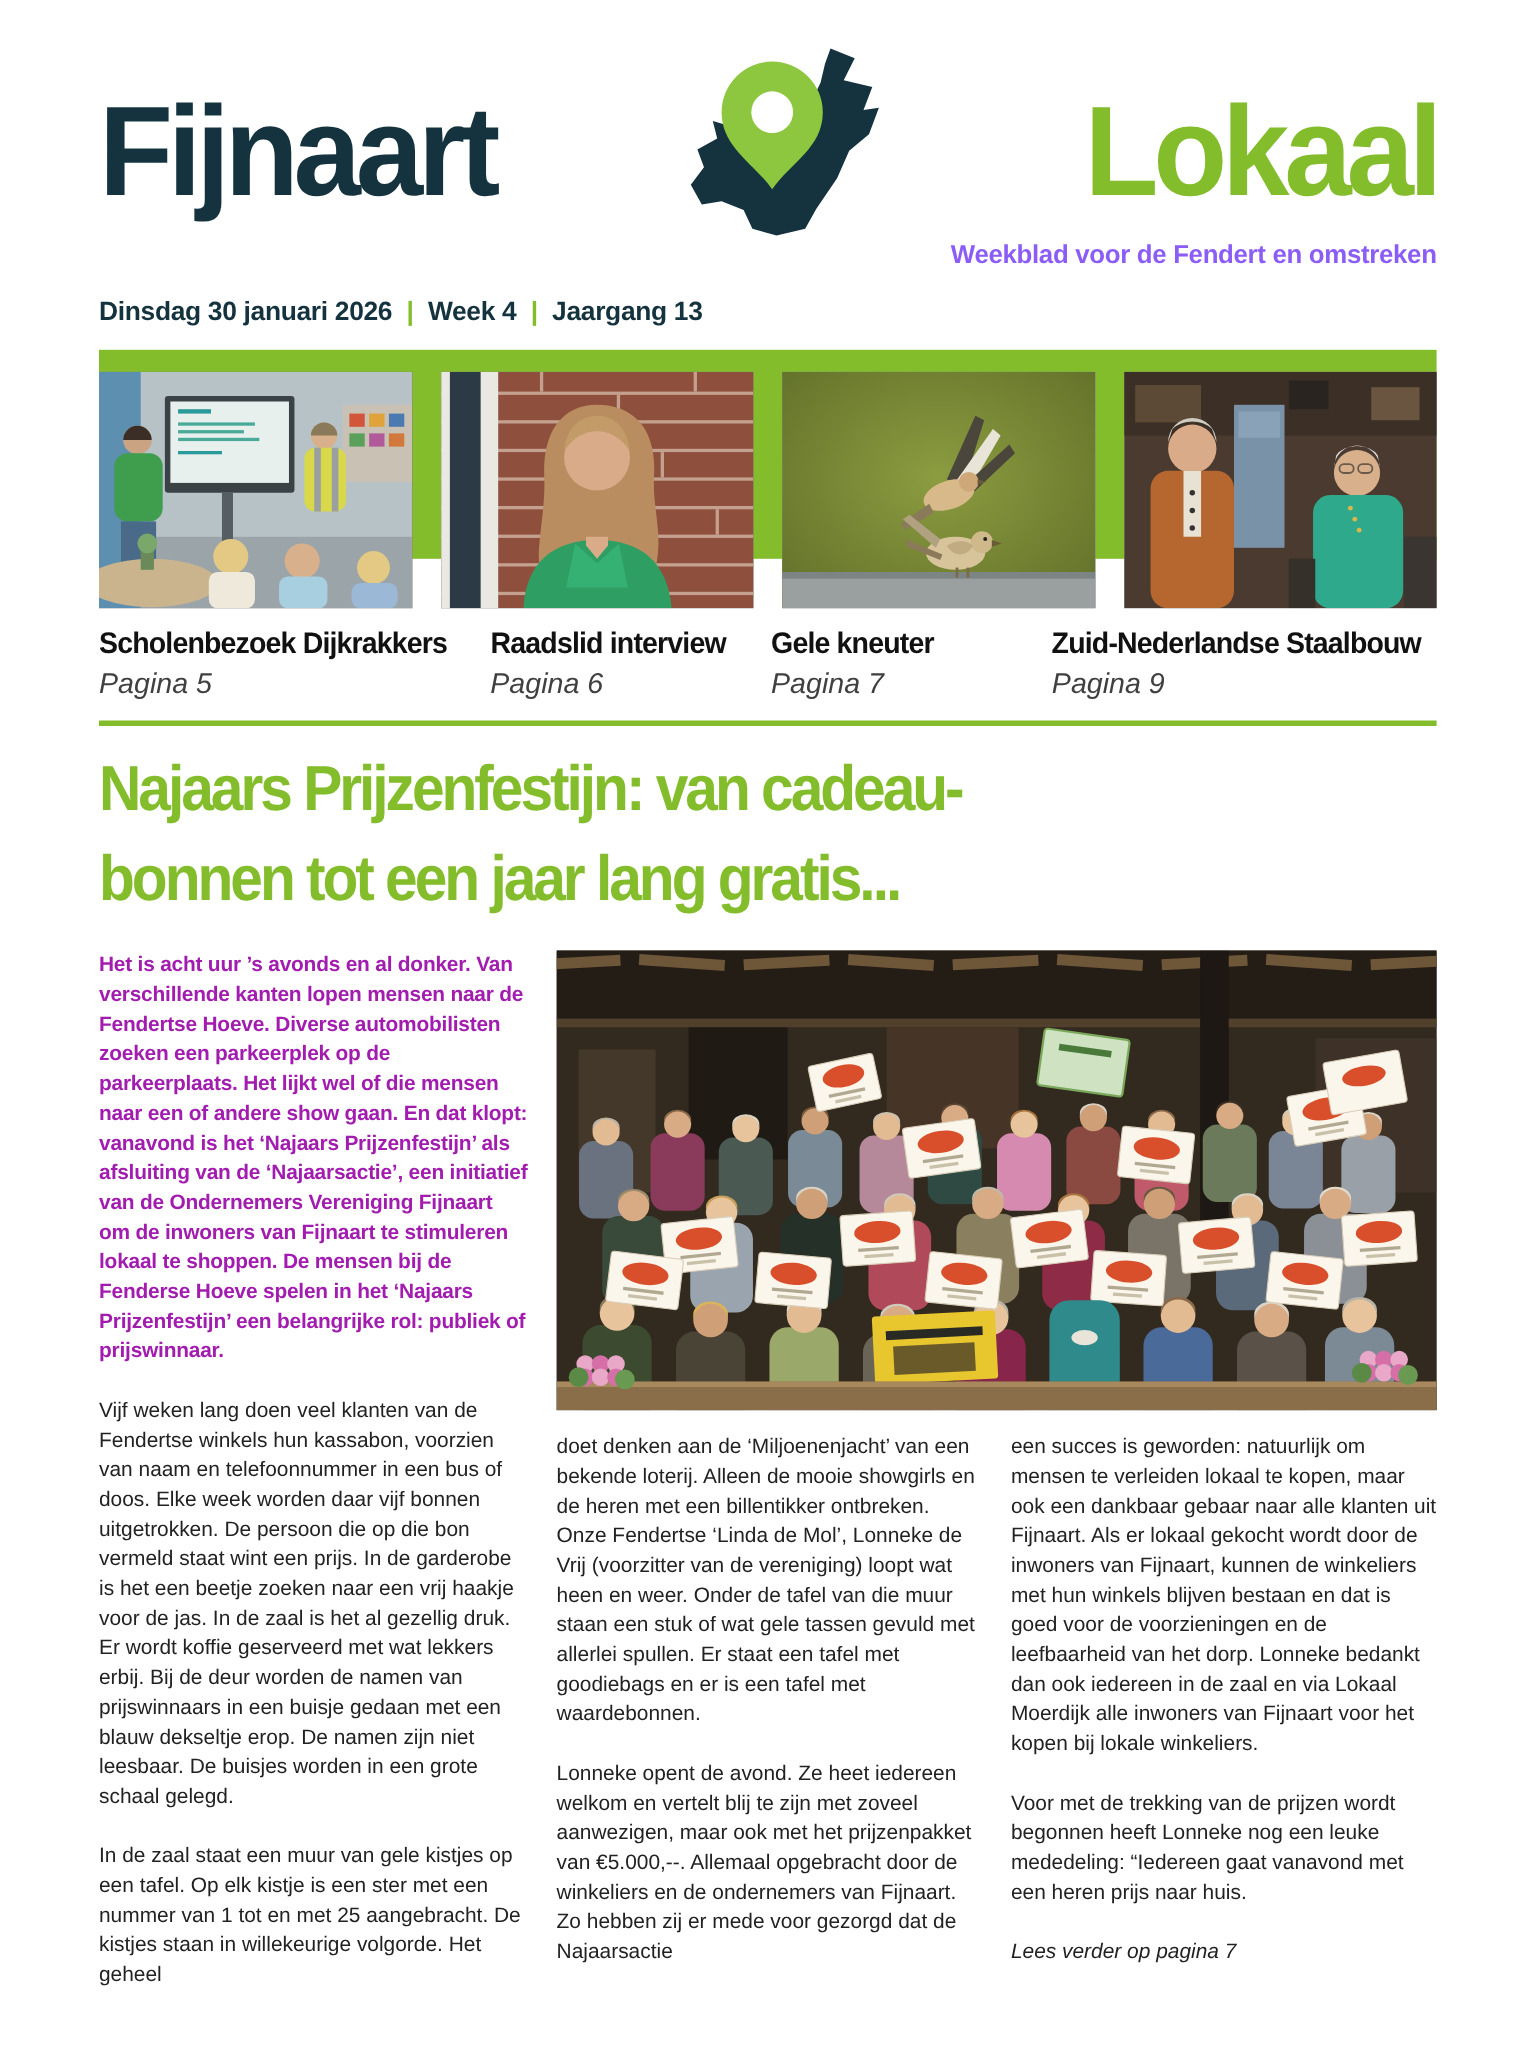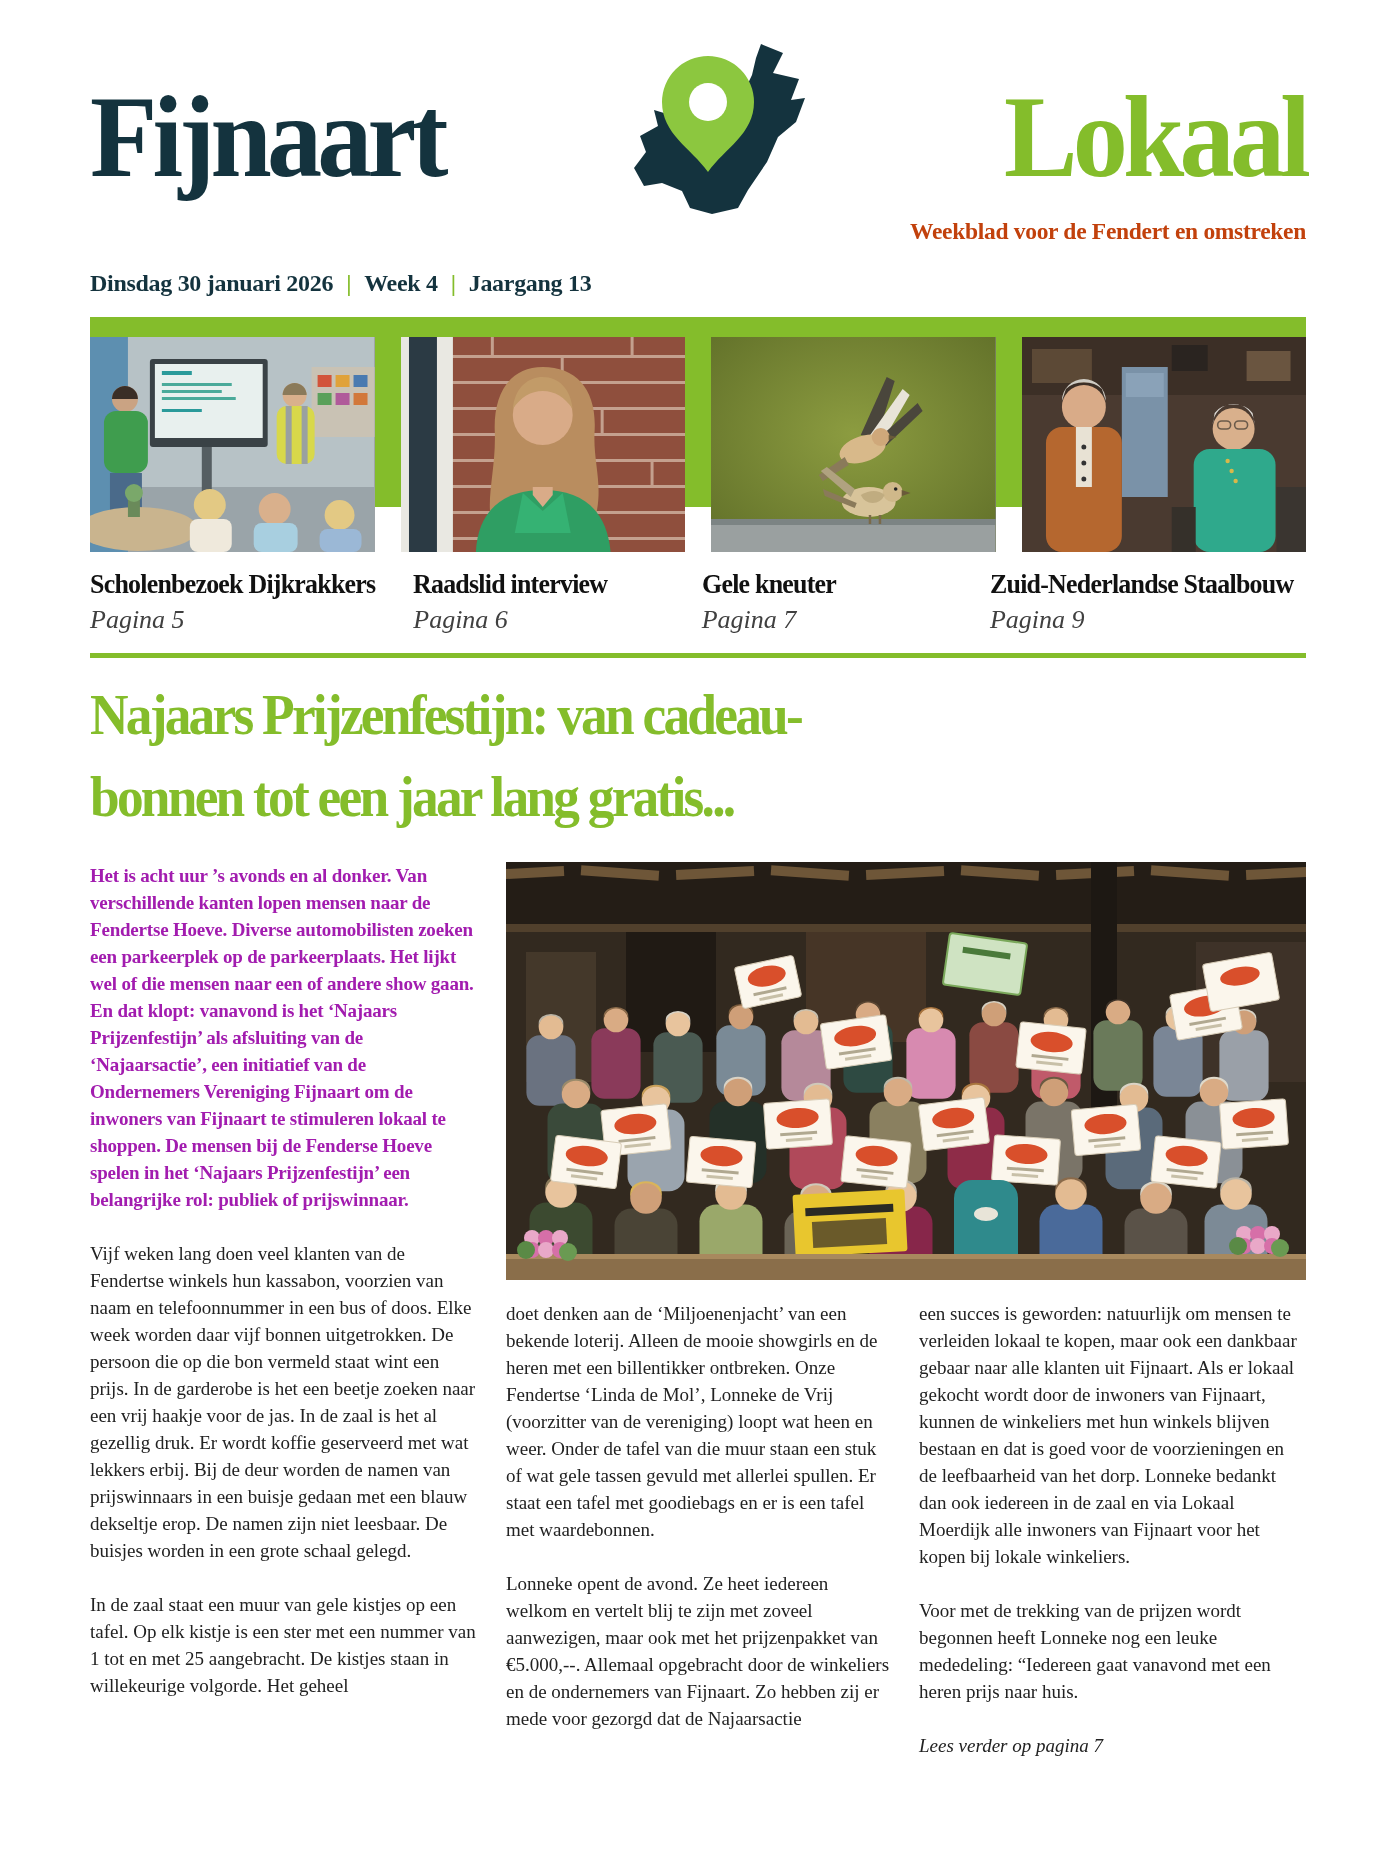--- a/index.html
+++ b/index.html
@@ -1,29 +1,29 @@
 <!DOCTYPE html>
 <html><head>
 <meta charset="utf-8">
 <style>
   html,body{margin:0;padding:0;background:#ffffff;}
   .page{
     position:relative;width:1388px;height:1861px;overflow:hidden;background:#fff;
-    font-family:Liberation Serif, serif;color:#1d1d1b;
+    font-family:Liberation Sans, sans-serif;color:#1d1d1b;
   }
   .content{margin:0 82px 0 90px;}
 
   
   .masthead{position:relative;margin-top:58px;height:196px;}
   .logo-row{display:flex;justify-content:space-between;align-items:center;height:158px;}
   .logo-word{font-weight:bold;font-size:116px;line-height:1;letter-spacing:-5px;}
   .logo-fijnaart{color:#14333e;display:inline-block;transform:scaleX(.95);transform-origin:left center;}
   .logo-lokaal{color:#84bd2b;display:inline-block;transform:scaleX(.95);transform-origin:right center;}
   .logo-icon{flex:0 0 auto;margin:-14px 8px 0 0;}
-  .tagline{position:absolute;right:0;top:160px;font-weight:bold;font-size:23.5px;color:#c2410c;letter-spacing:-0.3px;text-align:right;}
+  .tagline{position:absolute;right:0;top:160px;font-weight:bold;font-size:23.5px;color:#8b5cf6;letter-spacing:-0.3px;text-align:right;}
 
   .dateline{margin-top:16px;font-weight:bold;font-size:24px;color:#14333e;letter-spacing:-0.3px;display:flex;gap:13px;align-items:baseline;}
   .dateline .sep{color:#84bd2b;font-weight:bold;}
 
   
   .teaser-band{position:relative;margin-top:20px;height:236px;}
   .green-bar{position:absolute;left:0;right:0;top:0;height:190px;background:#84bd2b;}
   .teaser-photos{position:absolute;left:0;right:0;top:20px;display:grid;grid-template-columns:repeat(4,1fr);gap:26px;}
   .teaser-photo{height:215px;overflow:hidden;background:#888;}
   .teaser-photo svg{display:block;width:100%;height:100%;}

